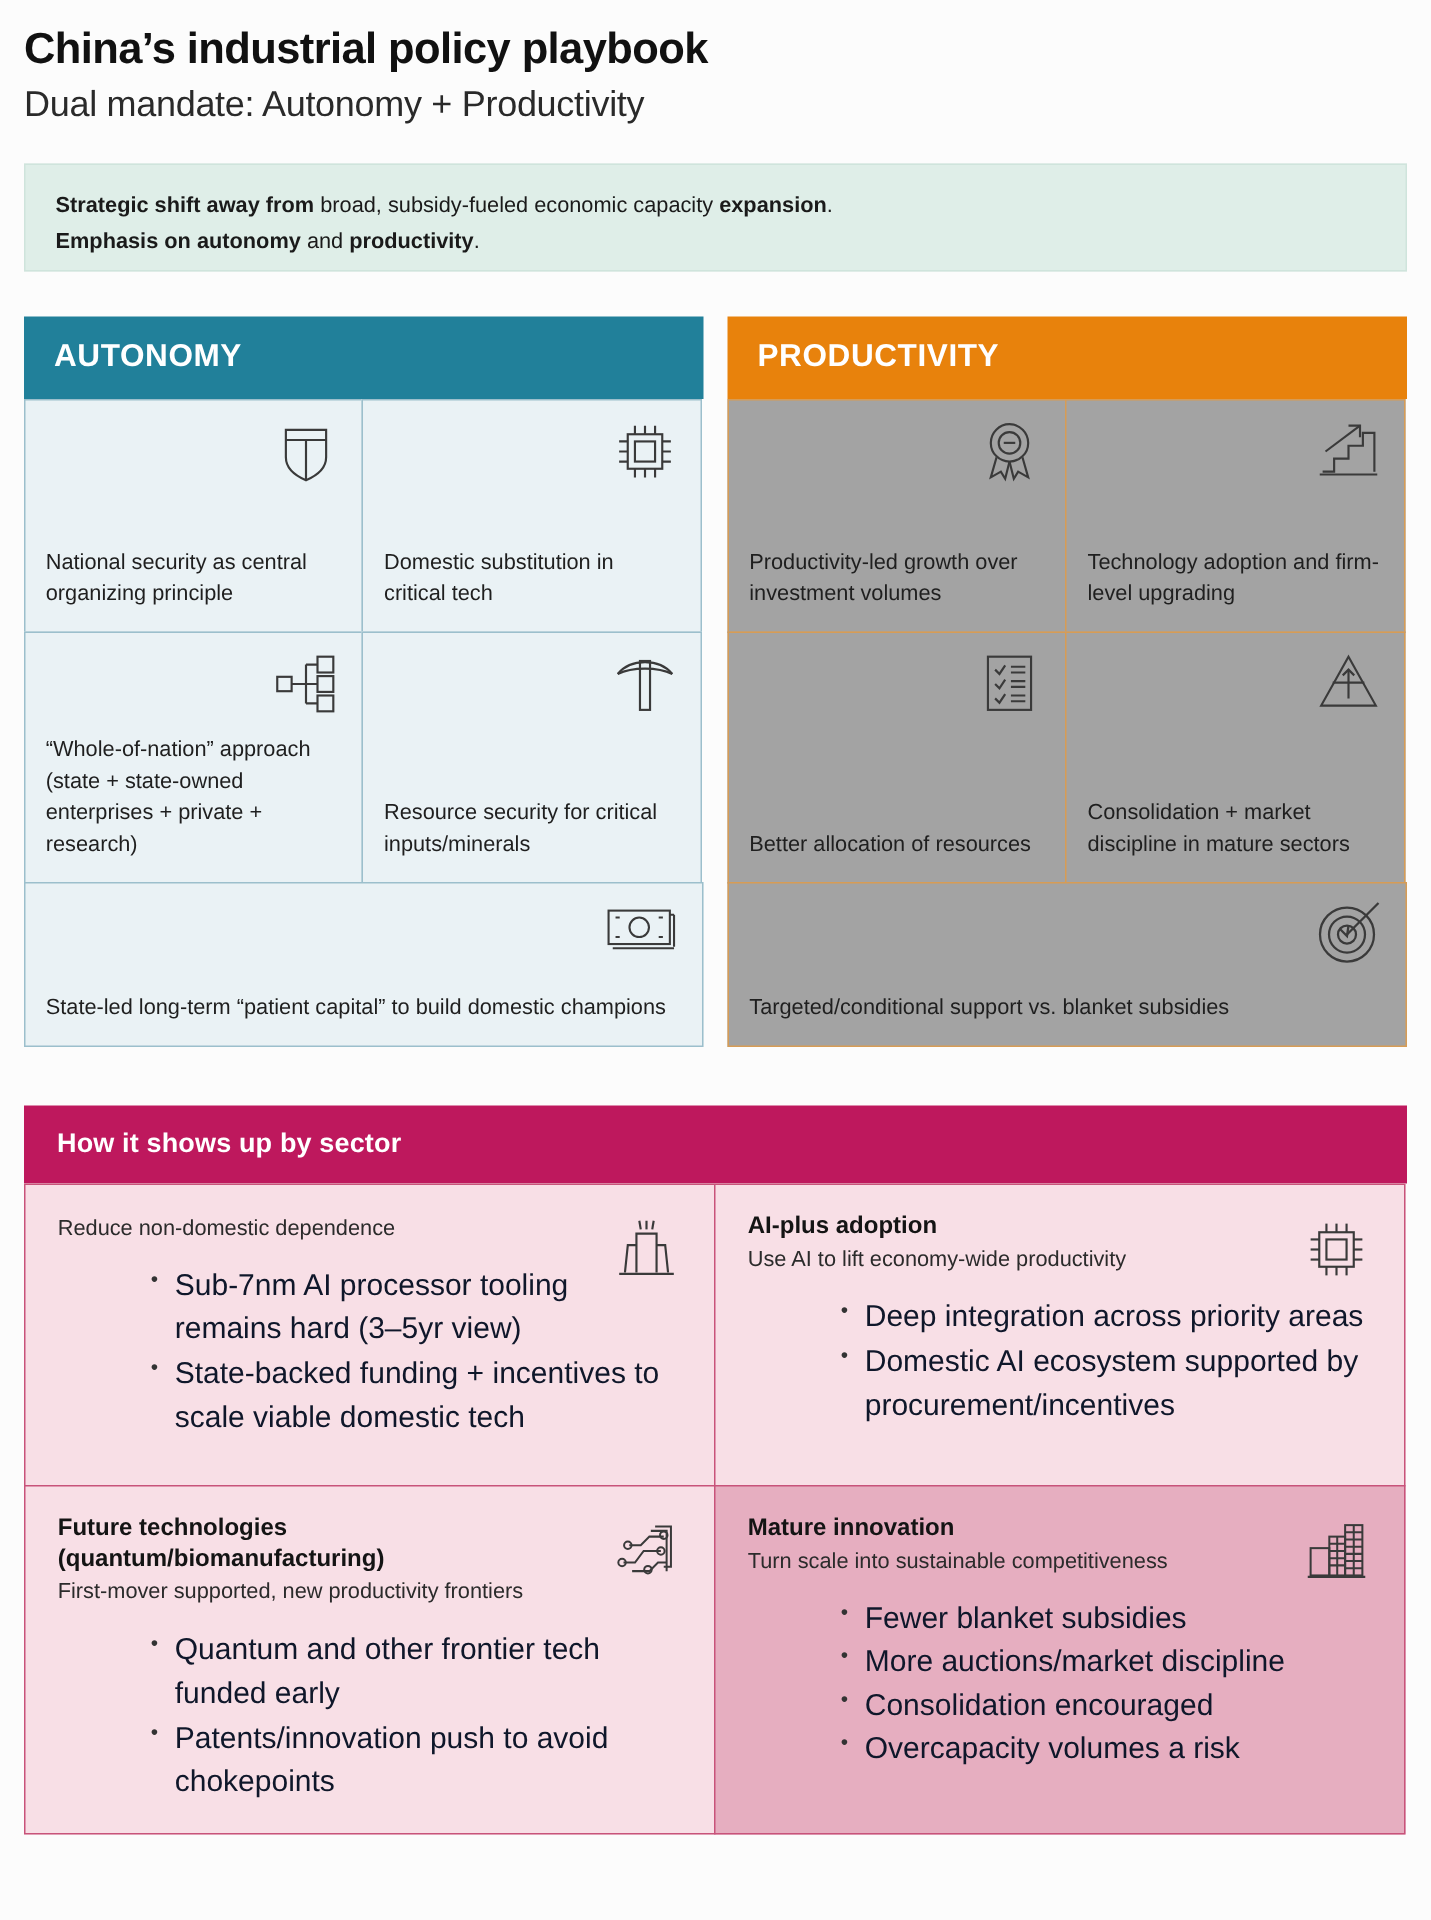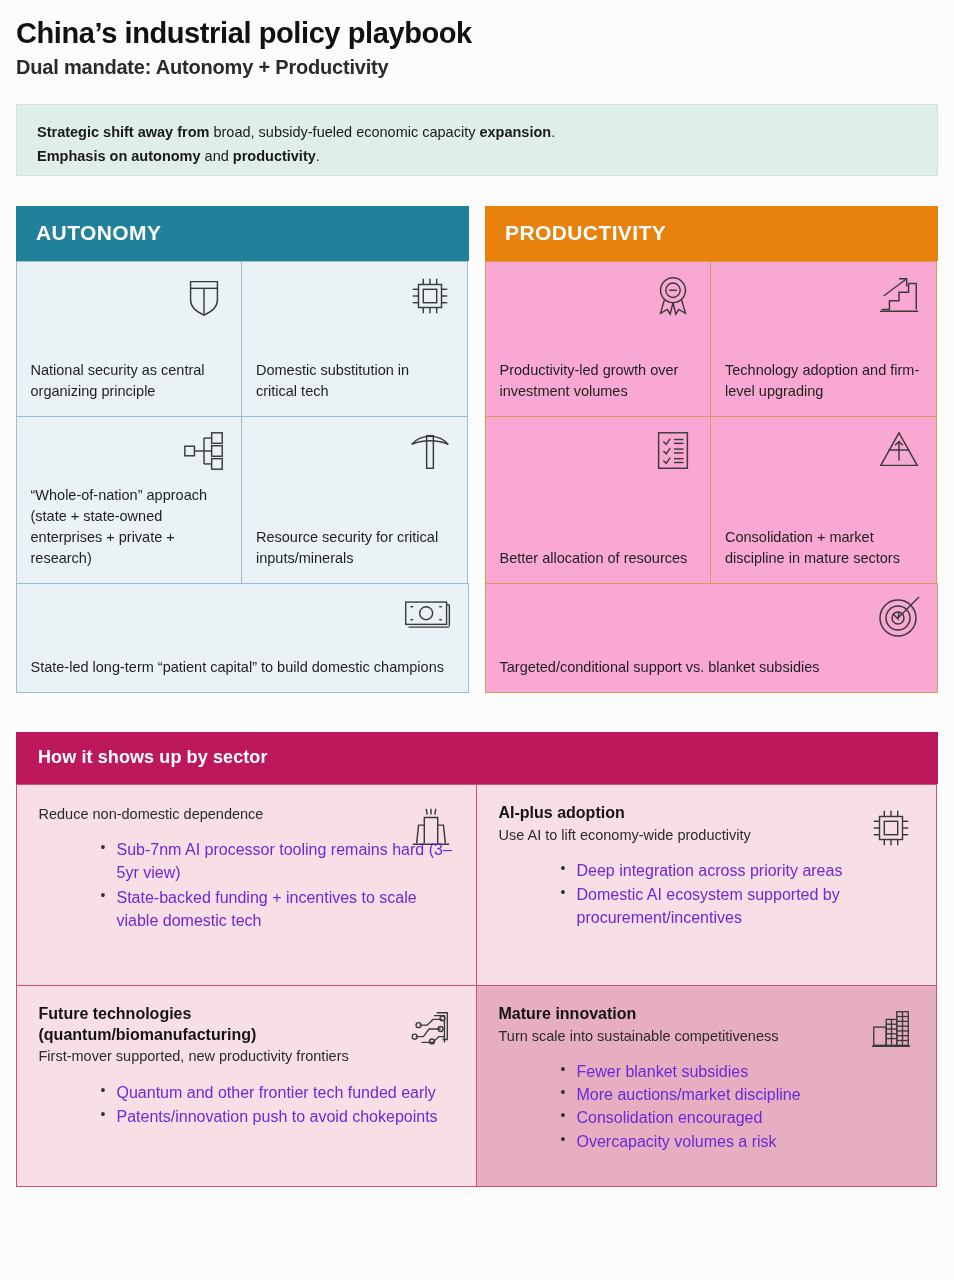--- a/index.html
+++ b/index.html
@@ -17,22 +17,22 @@
 
   
   .title {
     font-size: 29px;
     font-weight: bold;
     letter-spacing: -0.4px;
     line-height: 1.18;
     color: #111111;
   }
   .subtitle {
-    font-size: 20px;
-    font-weight: bold;
+    font-size: 24px;
+    font-weight: normal;
     color: #2A2A2A;
     margin-top: 6px;
     letter-spacing: -0.2px;
   }
 
   
   .callout {
     margin-top: 25px;
     background: #DFEEE8;
     border: 1px solid #CFE4DC;
@@ -75,21 +75,21 @@
   }
   .cell.half { width: 50%; }
   .cell.full { width: 100%; }
 
   .cell.teal-cell {
     background: #EAF2F5;
     border: 1px solid #9CBFCC;
     margin: -0.5px;
   }
   .cell.orange-cell {
-    background: #f9a8d4;
+    background: #a3a3a3;
     border: 1px solid #D79C55;
     margin: -0.5px;
   }
 
   .cell-icon {
     position: absolute;
     top: 11px;
     right: 14px;
     width: 46px;
     height: 46px;
@@ -149,23 +149,23 @@
     width: 46px;
     height: 46px;
   }
   .sector-list {
     margin-top: 14px;
     padding-left: 62px;
   }
   .sector-list li {
     list-style: none;
     position: relative;
-    font-size: 16px;
+    font-size: 20px;
     line-height: 1.45;
-    color: #6d28d9;
+    color: #0f172a;
     margin-bottom: 1px;
     padding-left: 16px;
   }
   .sector-list li::before {
     content: "\2022";
     position: absolute;
     left: 0;
     top: -1px;
     font-size: 14px;
     color: #333333;

